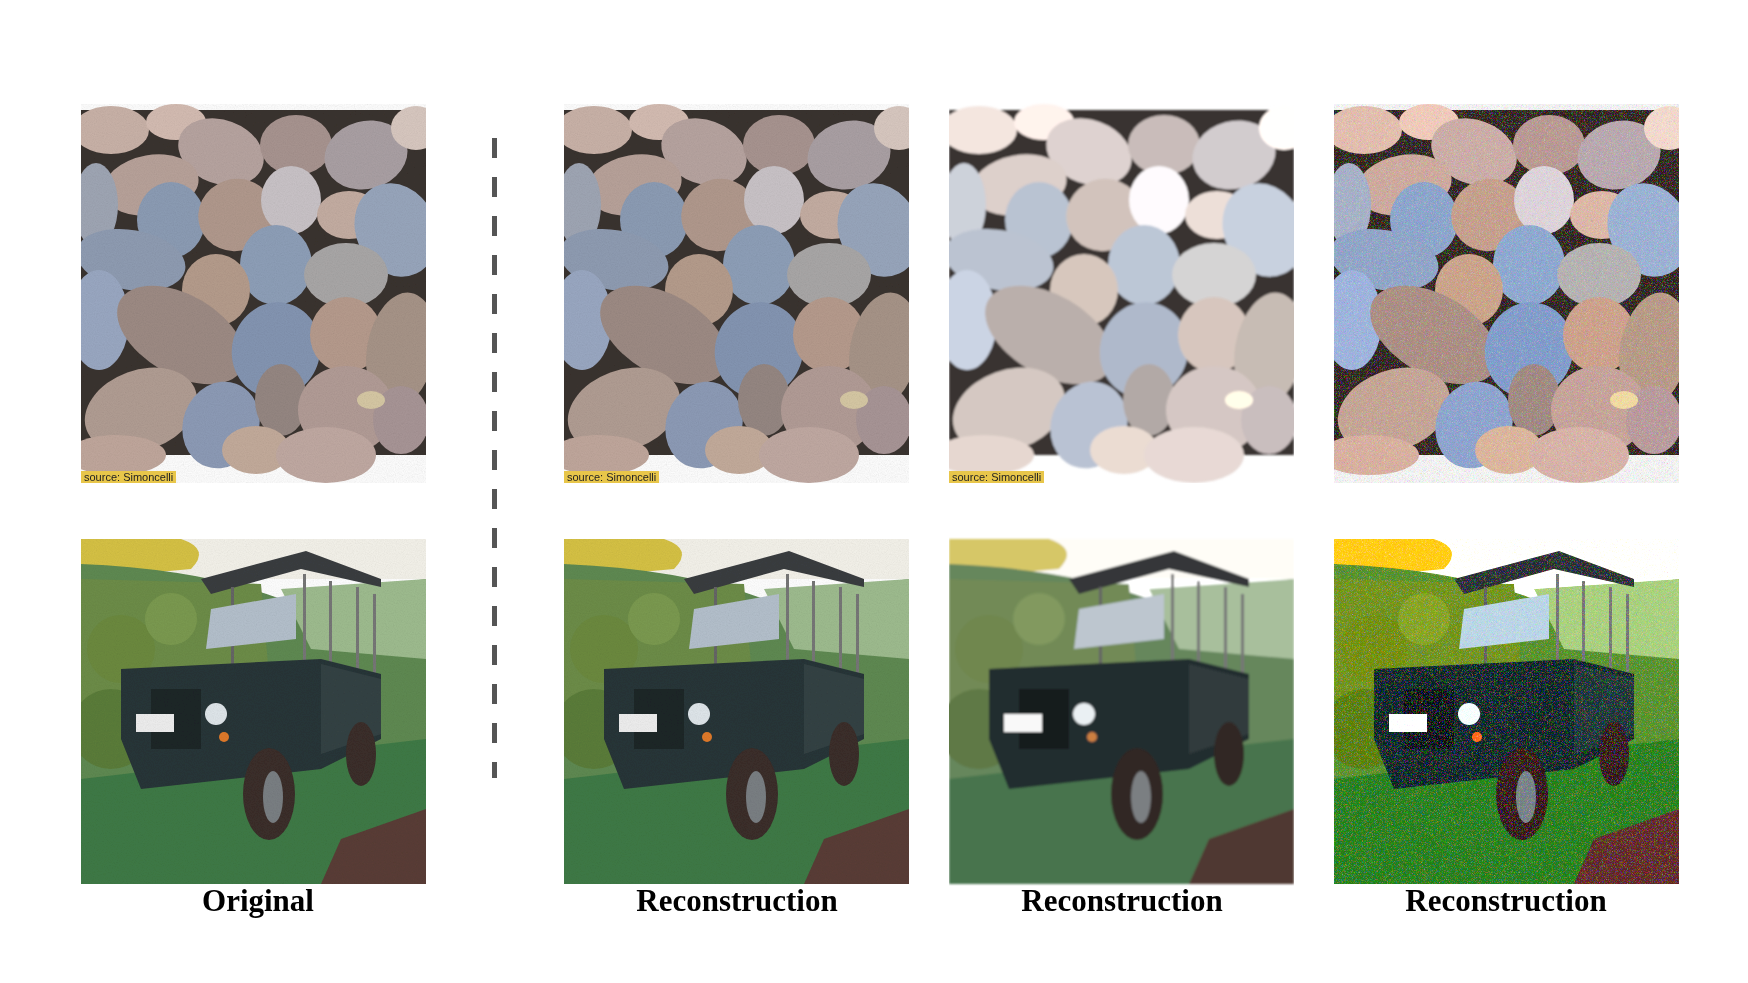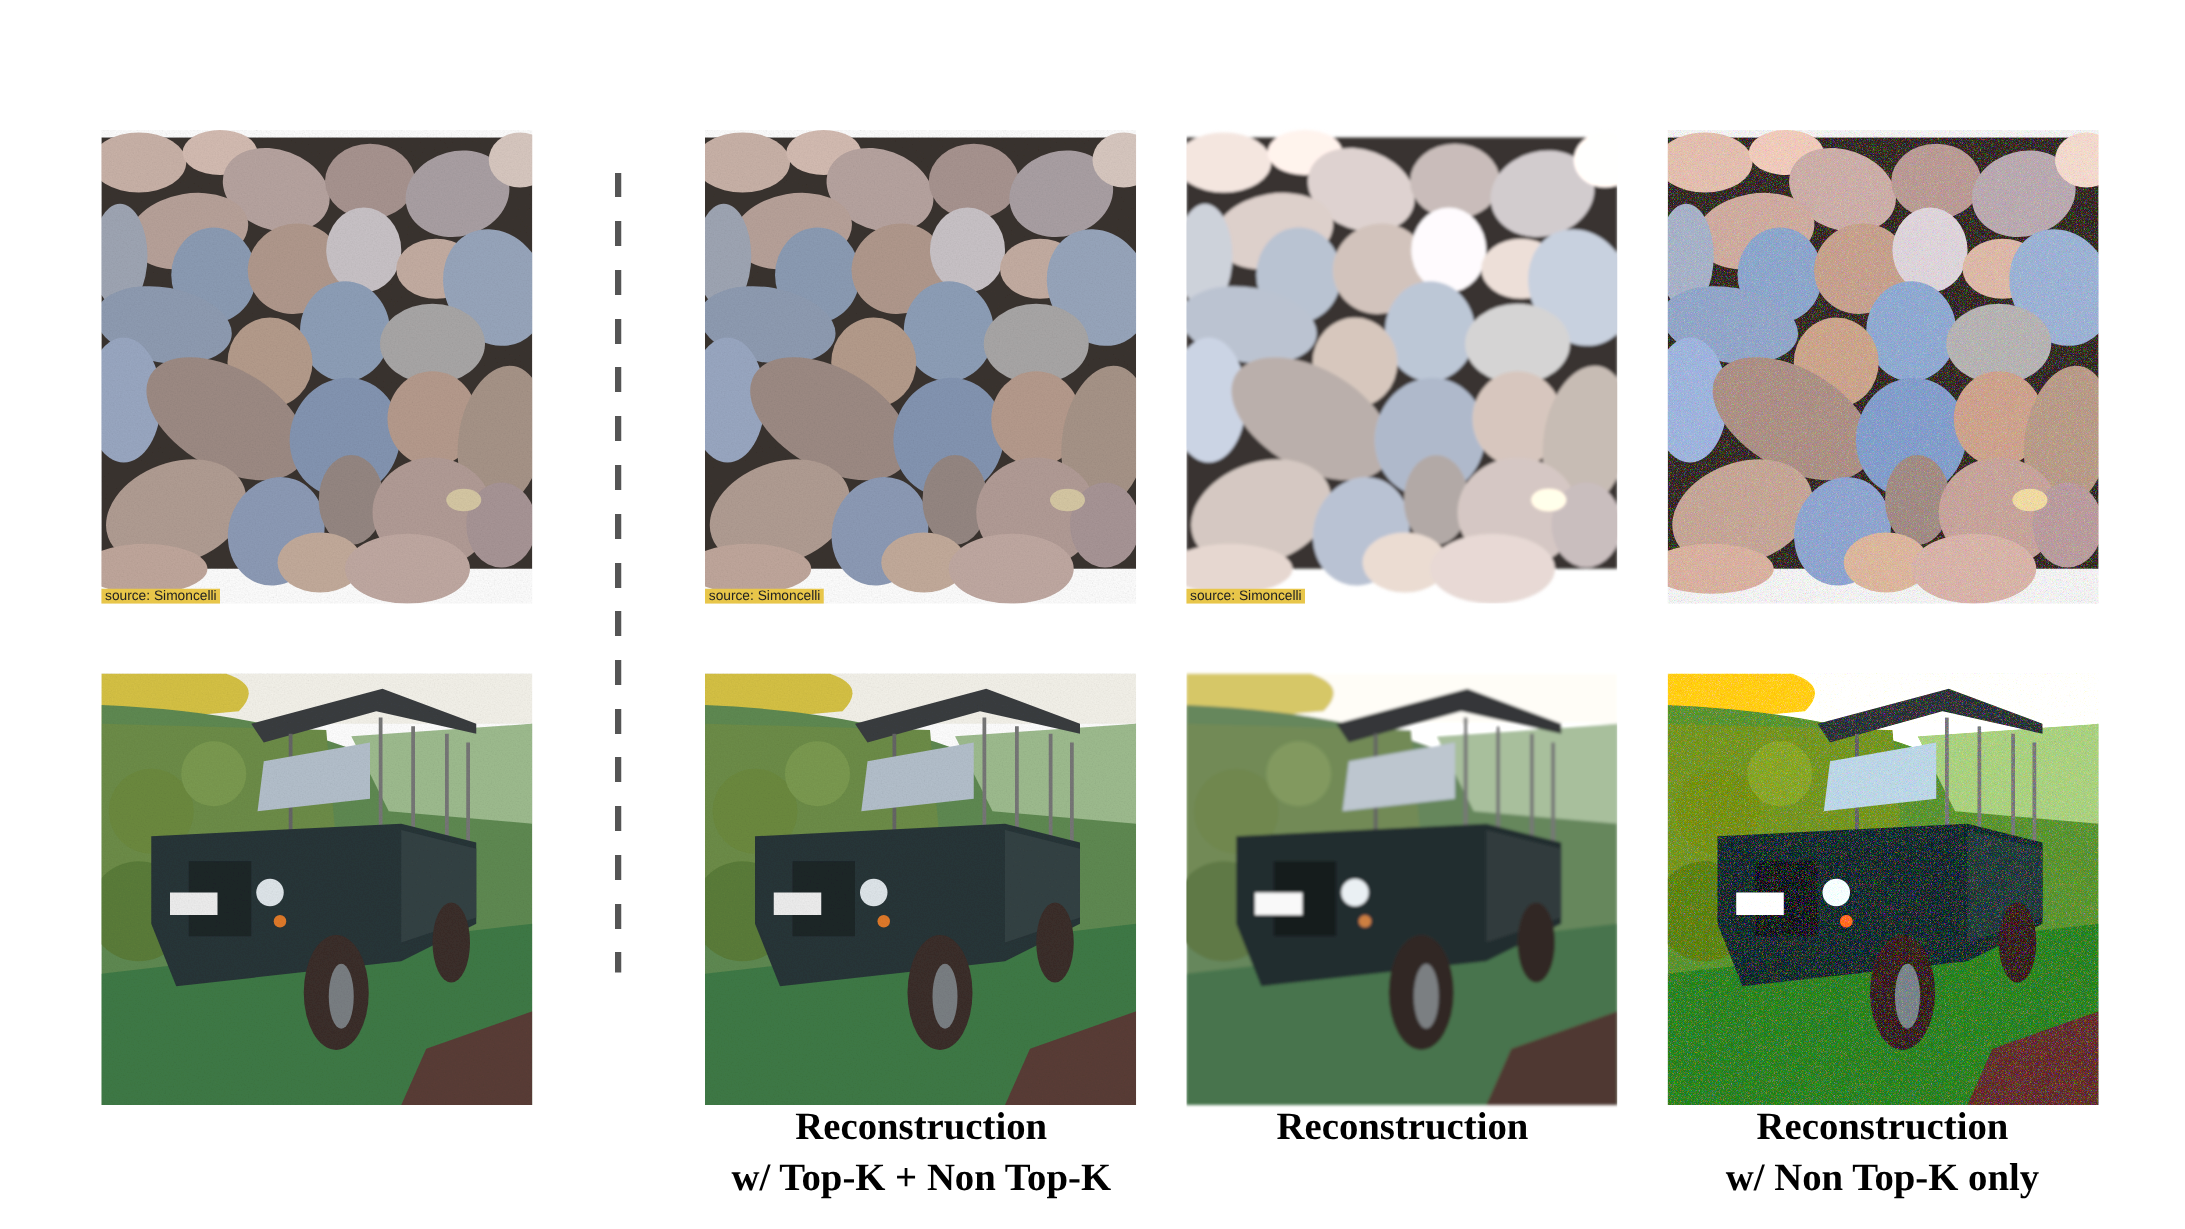--- a/index.html
+++ b/index.html
@@ -144,25 +144,24 @@
   </div>
   <div class="panel" style="left:1334px;top:511px;">
     <svg viewBox="0 0 345 345" style="filter: saturate(1.4) contrast(1.3) hue-rotate(-10deg);">
         <use href="#jeep" filter="url(#noisy)"></use>
       </svg>
   </div>
 
   <div class="divider"></div>
 
   <div class="caption" style="left:48px;">
+    <div>Original</div>
   </div>
   <div class="caption" style="left:527px;">
     <div>Reconstruction</div>
-    <div>w/ Top-K + Non Top-K</div>
   </div>
   <div class="caption" style="left:912px;">
     <div>Reconstruction</div>
   </div>
   <div class="caption" style="left:1296px;">
     <div>Reconstruction</div>
-    <div>w/ Non Top-K only</div>
   </div>
 </div>
 
 </body></html>

